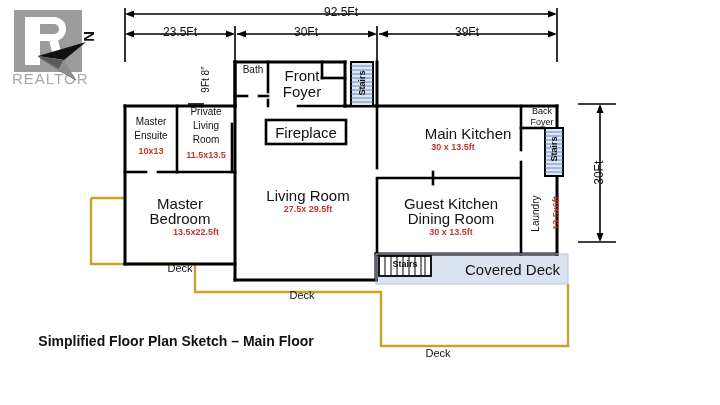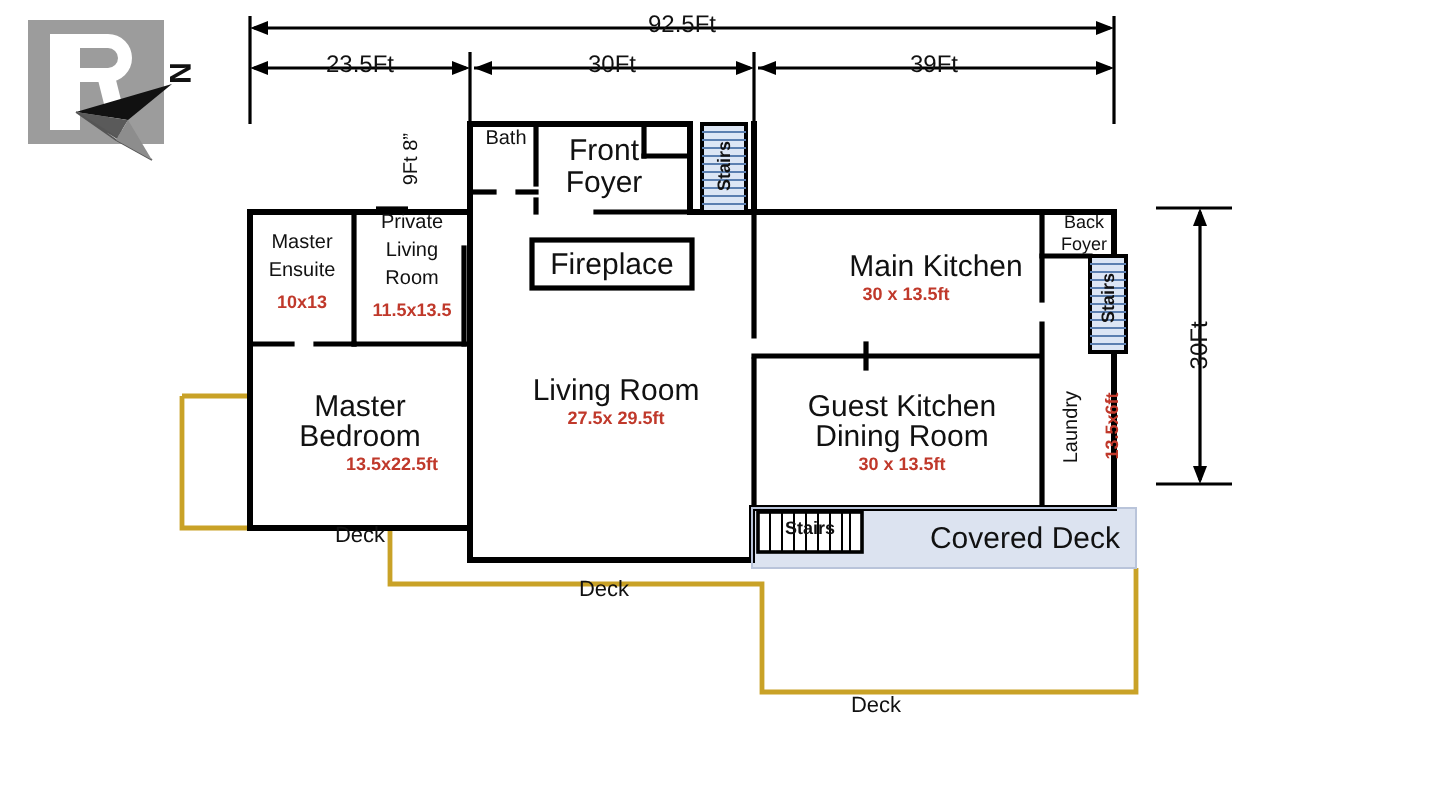--- a/index.html
+++ b/index.html
@@ -198,20 +198,21 @@
   </g>
 
   <rect x="376" y="254" width="192" height="30" fill="none" stroke="#b9c4da" stroke-width="1"></rect>
 </svg>
 
 <div id="logo">
   <div class="sq"></div>
   <div class="rbar"></div>
   <div class="rbowl"></div>
   <div class="rleg"></div>
+  <div class="word">REALTOR</div>
   <svg style="position:absolute;left:0;top:0;width:92px;height:92px;">
     <polygon points="30,48 78,34 56,52" fill="#111111"></polygon>
     <polygon points="30,48 56,52 50,62" fill="#5a5a5a"></polygon>
     <polygon points="30,48 68,72 50,62" fill="#ffffff" stroke="#555" stroke-width="0.8"></polygon>
     <polygon points="56,52 68,72 50,62" fill="#8d8d8d"></polygon>
   </svg>
 </div>
 <div id="compassN">N</div>
 
 <div class="lbl dim-text" style="left:291px;top:6px;width:100px;">92.5Ft</div>
@@ -263,13 +264,14 @@
 <div class="lbl tiny-room rot90" style="left:534px;top:144px;width:40px;font-weight:bold;">Stairs</div>
 <div class="lbl tiny-room" style="left:380px;top:259px;width:50px;font-weight:bold;">Stairs</div>
 
 <div class="lbl room-name" style="left:440px;top:262px;width:120px;text-align:right;">Covered Deck</div>
 
 <div class="lbl deck-lbl" style="left:140px;top:262px;width:80px;">Deck</div>
 <div class="lbl deck-lbl" style="left:262px;top:289px;width:80px;">Deck</div>
 <div class="lbl deck-lbl" style="left:398px;top:347px;width:80px;">Deck</div>
 
 <div id="title">
+  <div class="t2">Simplified Floor Plan Sketch – Main Floor</div>
 </div>
 
 </body></html>

